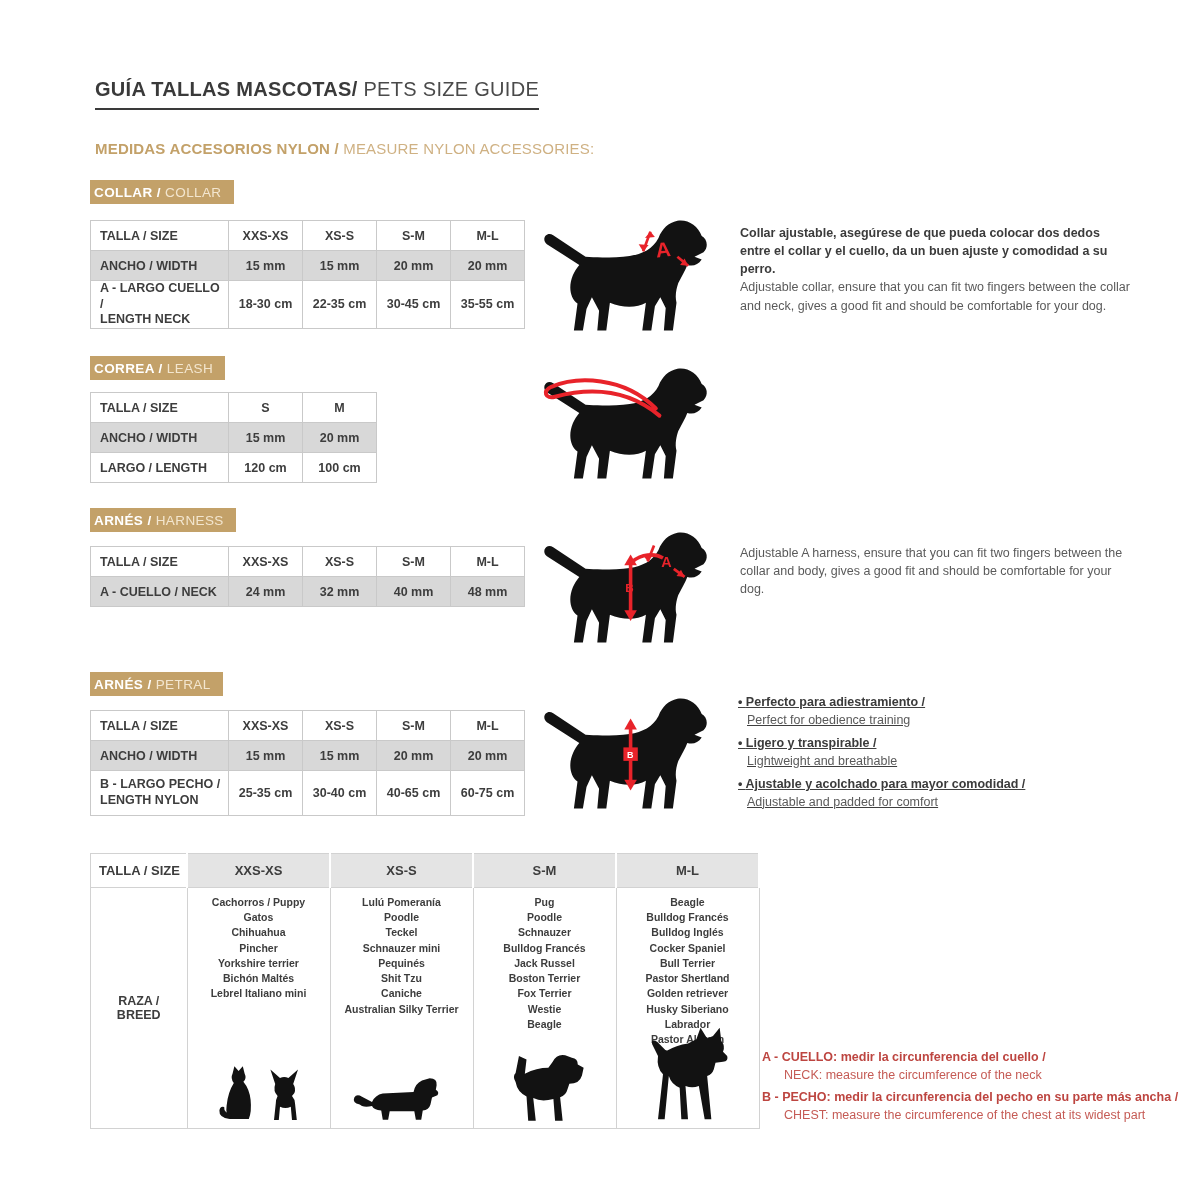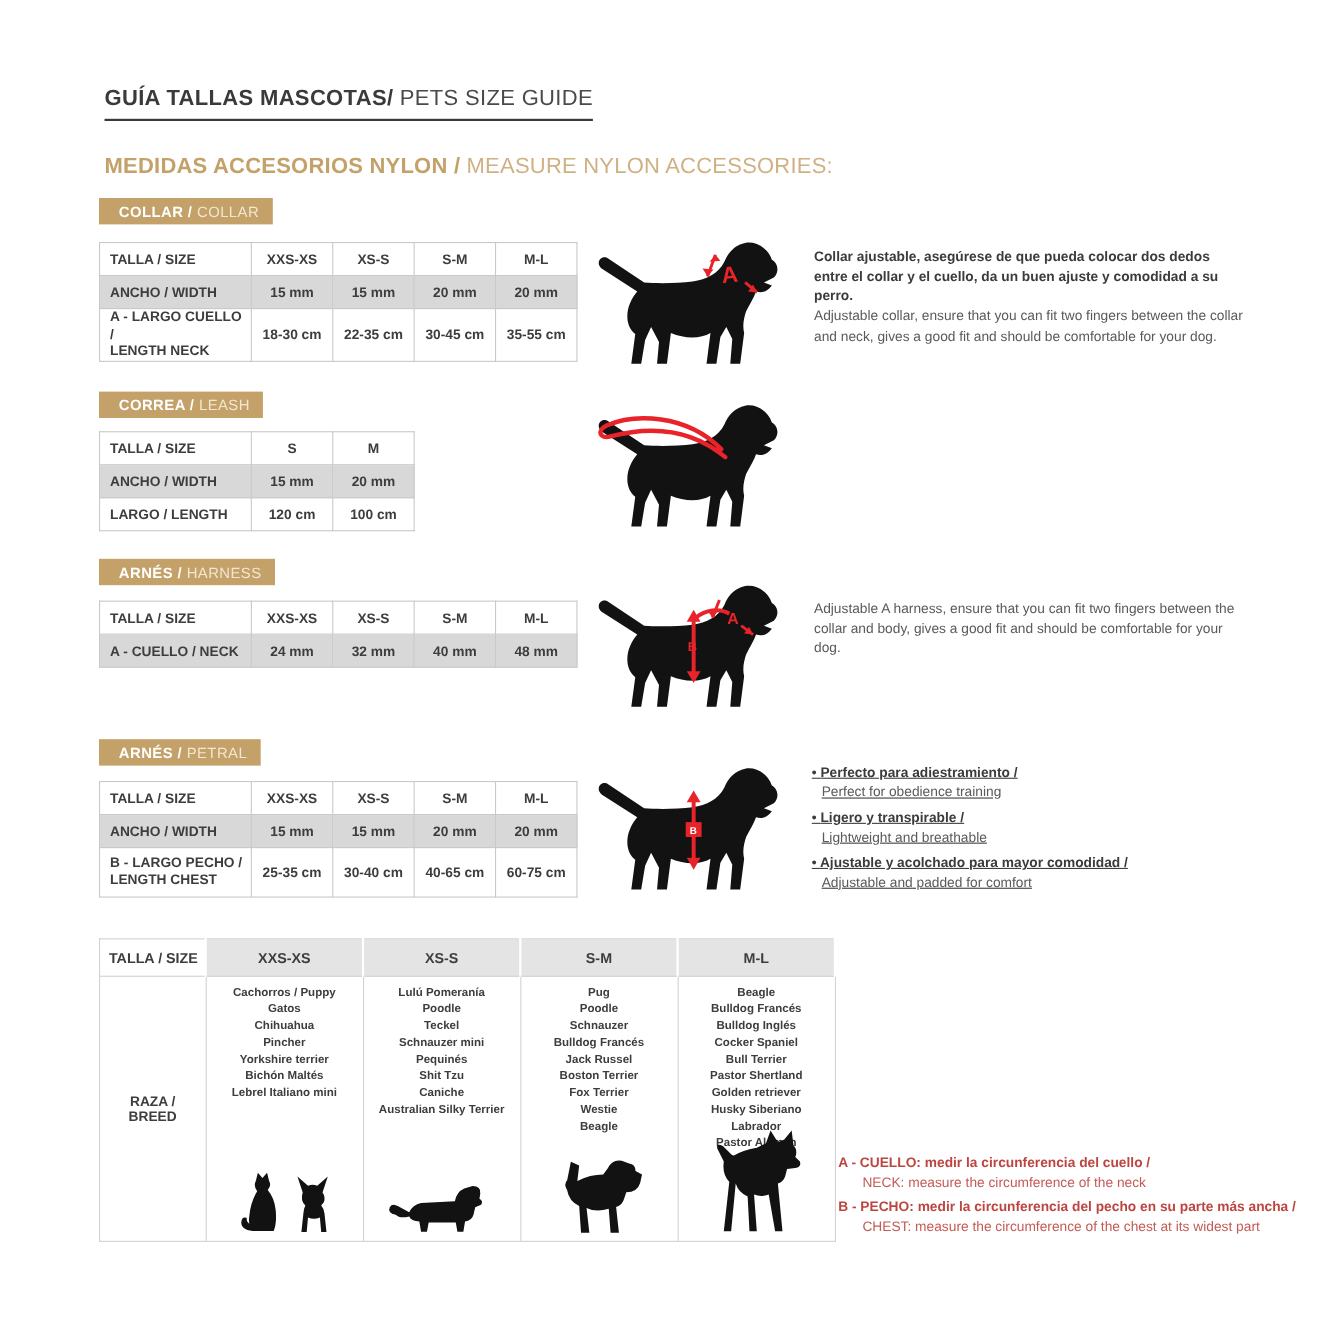--- a/index.html
+++ b/index.html
@@ -5,26 +5,26 @@
   html,body{margin:0;padding:0;background:#fff;}
   .page{position:relative;width:1200px;height:1200px;background:#fff;overflow:hidden;
         font-family:"Liberation Sans",sans-serif;color:#3f3f3f;}
   .abs{position:absolute;}
 
   
   .main-title{left:95px;top:78px;font-size:20px;letter-spacing:.3px;
               border-bottom:2px solid #3a3a3a;padding-bottom:7px;color:#3a3a3a;white-space:nowrap;}
   .main-title .es{font-weight:bold;}
   .main-title .en{font-weight:normal;color:#4a4a4a;}
-  .subtitle{left:95px;top:140px;font-size:20px;letter-spacing:.2px;white-space:nowrap;}
+  .subtitle{left:95px;top:140px;font-size:15px;letter-spacing:.2px;white-space:nowrap;}
   .subtitle .es{font-weight:bold;color:#c3a169;}
   .subtitle .en{font-weight:normal;color:#cfb183;}
 
   
-  .badge{background:#c3a169;color:#fff;font-size:13.5px;padding:5px 12px 4px 18px;
+  .badge{background:#c3a169;color:#fff;font-size:13.5px;padding:5px 12px 4px 4px;
          letter-spacing:.4px;white-space:nowrap;width:max-content;}
   .badge .es{font-weight:bold;}
   .badge .en{font-weight:normal;color:#f3e6cf;}
 
   
   table.spec{border-collapse:collapse;font-size:12.5px;color:#3d3d3d;table-layout:fixed;}
   table.spec th,table.spec td{border:1px solid #c9c9c9;text-align:center;
         font-weight:bold;padding:0 2px;height:29px;}
   table.spec .lbl{text-align:left;padding-left:9px;width:126px;}
   table.spec .vcol{width:69px;}
@@ -222,21 +222,21 @@
     </tr>
     <tr class="gray">
       <td class="lbl">ANCHO / WIDTH</td>
       <td>15 mm</td>
       <td>15 mm</td>
       <td>20 mm</td>
       <td>20 mm</td>
     </tr>
     <tr class="tall">
       <td class="lbl two-line">B - LARGO PECHO /
-LENGTH CHEST</td>
+LENGTH NYLON</td>
       <td>25-35 cm</td>
       <td>30-40 cm</td>
       <td>40-65 cm</td>
       <td>60-75 cm</td>
     </tr>
   </tbody>
     </table>
   <div class="abs" style="left:536px;top:688px;">
     <svg class="dogfig" viewBox="0 0 200 140">
       <use href="#dogshape"></use>

